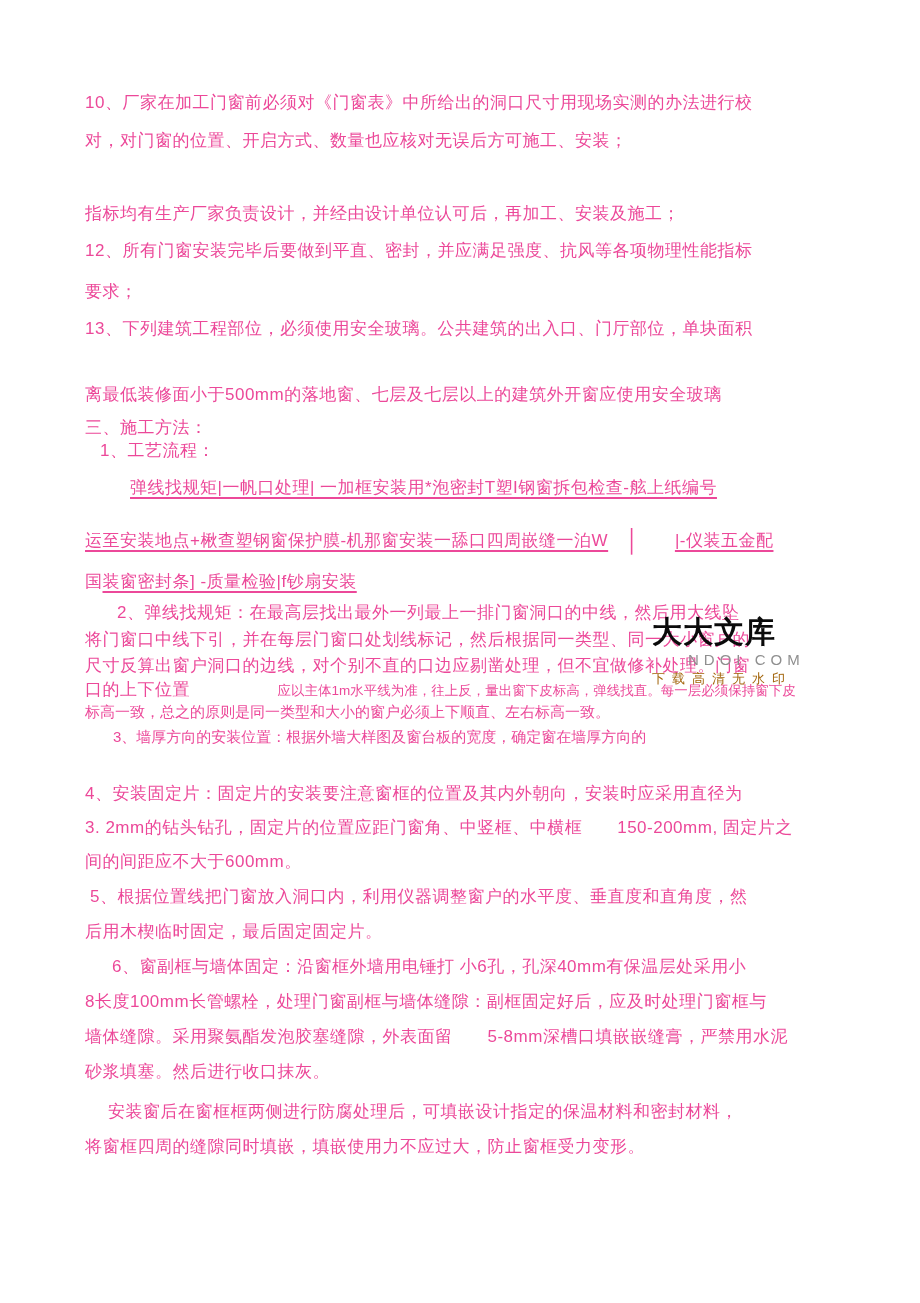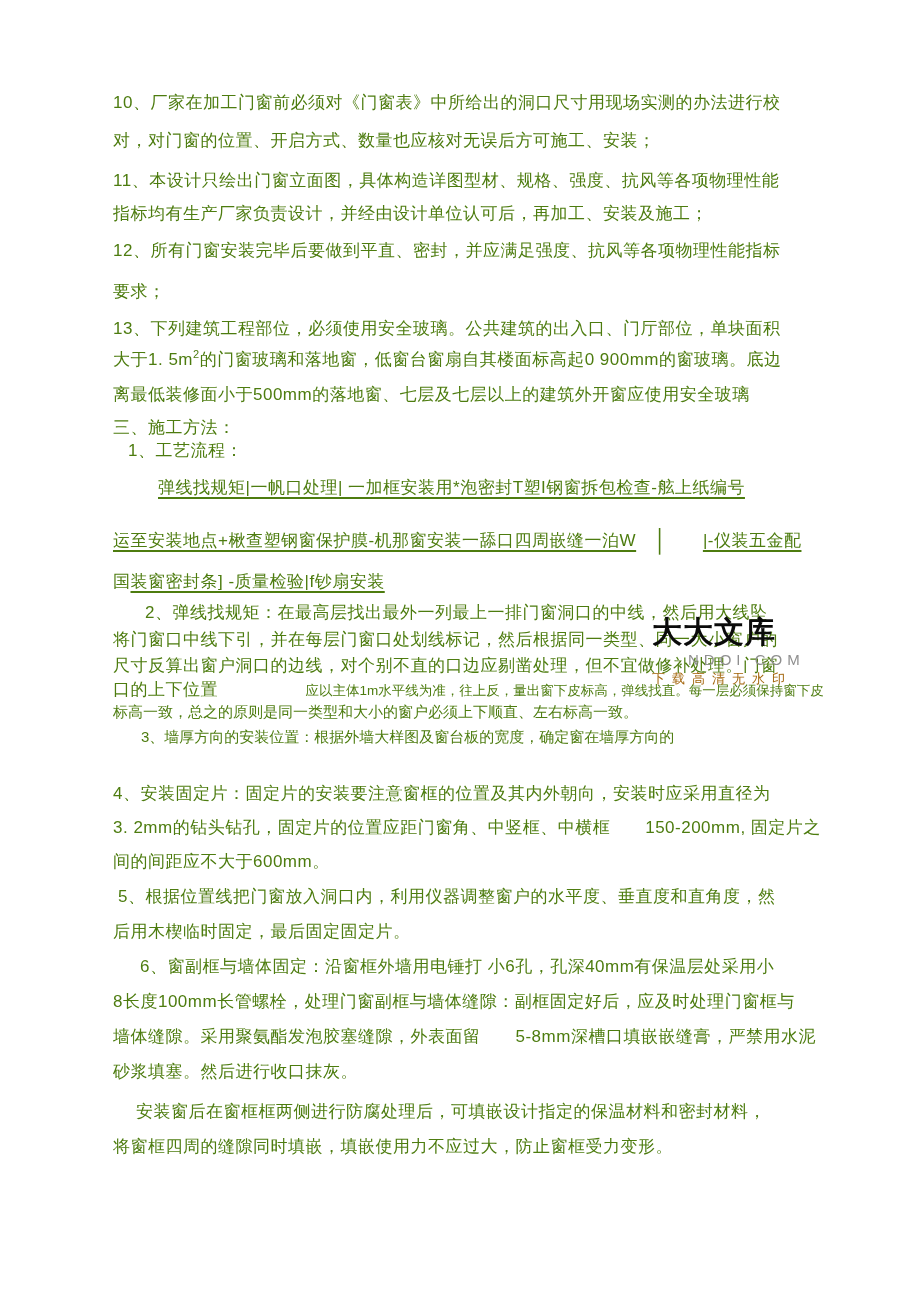--- a/index.html
+++ b/index.html
@@ -1,46 +1,44 @@
 <!DOCTYPE html>
 <html><head>
 <meta charset="utf-8">
 <style>
   html,body{margin:0;padding:0;}
   body{width:920px;height:1303px;background:#ffffff;position:relative;overflow:hidden;
        font-family:"Liberation Sans","DejaVu Sans",sans-serif;color:#000;}
   .page{position:absolute;inset:0;background:#fff;}
   .ln{position:absolute;font-size:17px;line-height:1.25;white-space:nowrap;
-      letter-spacing:0.5px;color:#4d7c0f;margin-left:28px;}
+      letter-spacing:0.5px;color:#ec4899;}
   .u{text-decoration:underline;text-underline-offset:4px;text-decoration-thickness:1.5px;}
   .sm{font-size:13.5px;letter-spacing:0;}
   .sm2{font-size:15px;letter-spacing:0;}
   .sup{font-size:11px;vertical-align:super;line-height:0;}
   .tallbar{font-size:22px;vertical-align:-2px;}
   .wm-title{position:absolute;left:652px;top:612px;font-size:30px;font-weight:900;
             letter-spacing:1px;color:#0a0a0a;white-space:nowrap;}
   .wm-domain{position:absolute;left:688px;top:651px;font-size:15px;letter-spacing:5px;
              color:#8f8f8f;white-space:nowrap;}
   .wm-sub{position:absolute;left:652px;top:670px;font-size:13px;letter-spacing:7px;
           color:#a16207;white-space:nowrap;}
 </style>
 </head>
 <body>
 
 <div class="page">
 
   <div class="ln" style="top:92px;left:85px">10、厂家在加工门窗前必须对《门窗表》中所给出的洞口尺寸用现场实测的办法进行校</div>
   <div class="ln" style="top:130px;left:85px">对，对门窗的位置、开启方式、数量也应核对无误后方可施工、安装；</div>
-  <div class="ln" style="top:170px;left:85px">11、本设计只绘出门窗立面图，具体构造详图型材、规格、强度、抗风等各项物理性能</div>
   <div class="ln" style="top:203px;left:85px">指标均有生产厂家负责设计，并经由设计单位认可后，再加工、安装及施工；</div>
   <div class="ln" style="top:240px;left:85px">12、所有门窗安装完毕后要做到平直、密封，并应满足强度、抗风等各项物理性能指标</div>
   <div class="ln" style="top:281px;left:85px">要求；</div>
   <div class="ln" style="top:318px;left:85px">13、下列建筑工程部位，必须使用安全玻璃。公共建筑的出入口、门厅部位，单块面积</div>
 
-  <div class="ln" style="top:349px;left:85px"><span>大于1. 5m</span><span class="sup">2</span><span>的门窗玻璃和落地窗，低窗台窗扇自其楼面标高起0 900mm的窗玻璃。底边</span></div>
 
   <div class="ln" style="top:384px;left:85px">离最低装修面小于500mm的落地窗、七层及七层以上的建筑外开窗应使用安全玻璃</div>
   <div class="ln" style="top:417px;left:85px">三、施工方法：</div>
   <div class="ln" style="top:440px;left:100px">1、工艺流程：</div>
 
   <div class="ln u" style="top:477px;left:130px">弹线找规矩|一帆口处理|  一加框安装用*泡密封T塑I钢窗拆包检查-舷上纸编号</div>
 
   <div class="ln" style="top:527px;left:85px"><span class="u">运至安装地点+楸查塑钢窗保护膜-机那窗安装一舔口四周嵌缝一泊W</span><span> </span><span class="tallbar">│</span><span>  </span><span class="u">|-仪装五金配</span></div>
 
   <div class="ln" style="top:571px;left:85px"><span>国</span><span class="u">装窗密封条] -质量检验|f钞扇安装</span></div>

